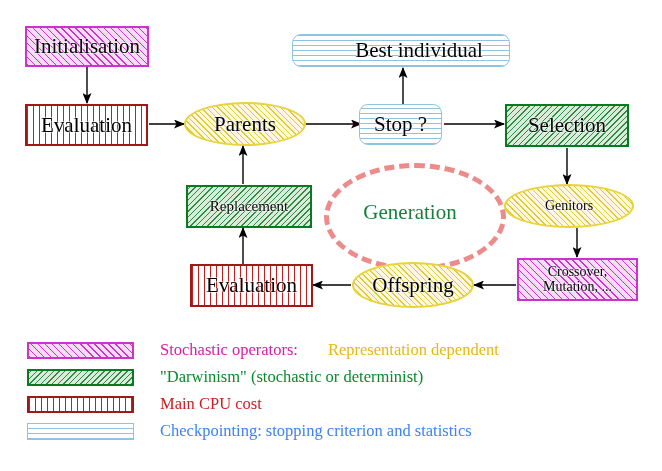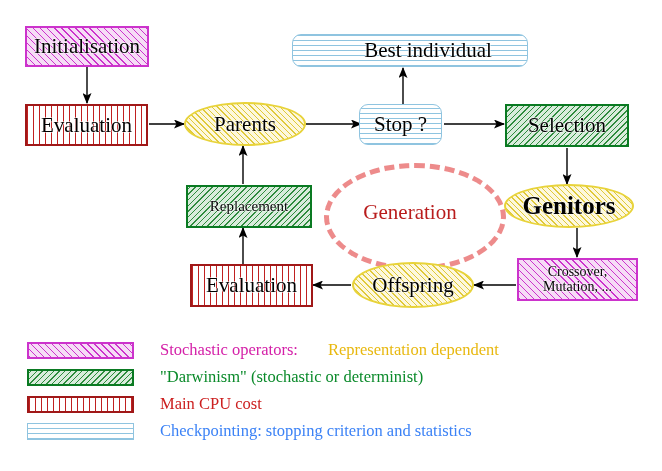--- a/index.html
+++ b/index.html
@@ -103,21 +103,21 @@
   }
   #generation-label {
     position: absolute;
     left: 324px;
     top: 163px;
     width: 172px;
     height: 98px;
     display: flex;
     align-items: center;
     justify-content: center;
-    color: #b91c1c;
+    color: #15803d;
     font-size: 21px;
     z-index: 2;
   }
 
   
   #legend {
     position: absolute;
     left: 0;
     top: 340px;
     width: 662px;
@@ -189,33 +189,33 @@
   </div>
 
   <div class="node fill-red" style="left:25px; top:104px; width:123px; height:42px; font-size:21px;">
     <span class="node-label">Evaluation</span>
   </div>
 
   <div class="node fill-yellow ellipse" style="left:184px; top:102px; width:122px; height:44px; font-size:21px;">
     <span class="node-label">Parents</span>
   </div>
 
-  <div class="node fill-blue rounded" style="left:292px; top:34px; width:236px; height:33px; font-size:21px;padding-left:36px;">
+  <div class="node fill-blue rounded" style="left:292px; top:34px; width:218px; height:33px; font-size:21px;padding-left:36px;">
     <span class="node-label">Best individual</span>
   </div>
 
   <div class="node fill-blue rounded" style="left:359px; top:104px; width:83px; height:41px; font-size:21px;">
     <span class="node-label">Stop ?</span>
   </div>
 
   <div class="node fill-green" style="left:505px; top:104px; width:124px; height:43px; font-size:21px;">
     <span class="node-label">Selection</span>
   </div>
 
-  <div class="node fill-yellow ellipse" style="left:504px; top:184px; width:130px; height:44px; font-size:25px;font-weight:bold;">
+  <div class="node fill-yellow ellipse" style="left:504px; top:184px; width:130px; height:44px; font-size:14px;">
     <span class="node-label">Genitors</span>
   </div>
 
   <div class="node fill-magenta" style="left:517px; top:258px; width:121px; height:43px; font-size:14px;">
     <span class="node-label">Crossover,
 Mutation, ...</span>
   </div>
 
   <div class="node fill-yellow ellipse" style="left:352px; top:262px; width:122px; height:46px; font-size:21px;">
     <span class="node-label">Offspring</span>

